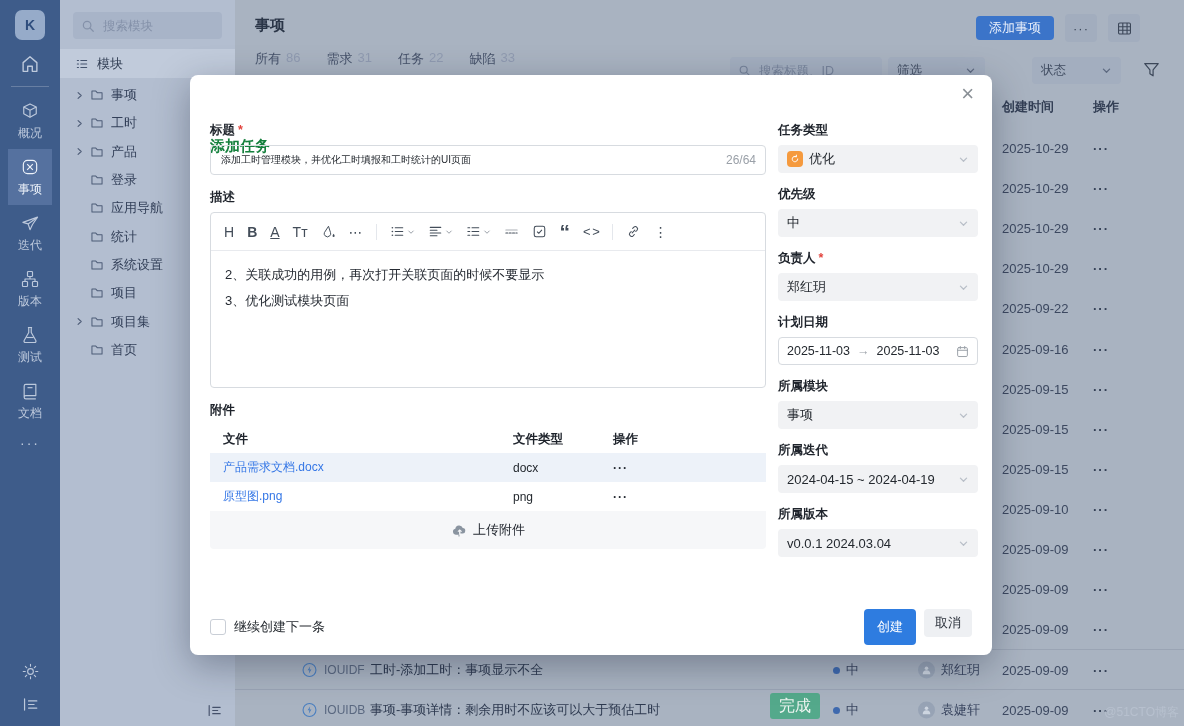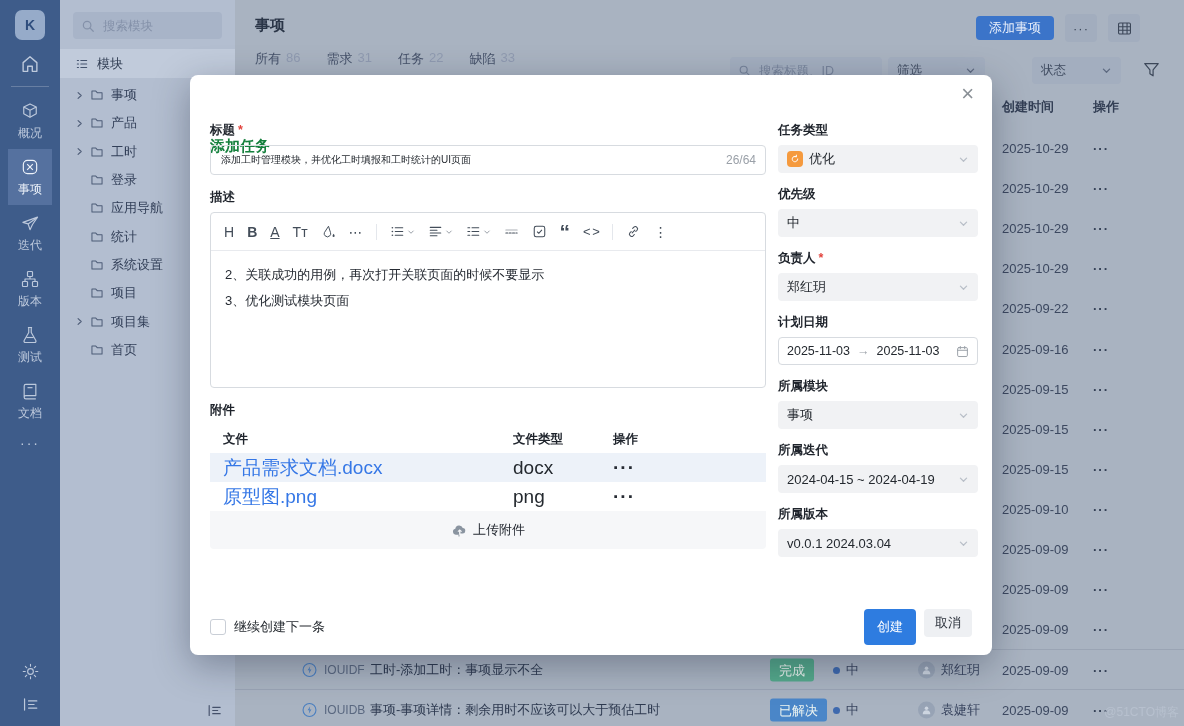--- a/index.html
+++ b/index.html
@@ -73,22 +73,22 @@
   .drows{position:absolute;left:0;top:128px;width:949px;}
   .drow{position:relative;height:40.1px;}
   .dcell{position:absolute;left:767px;top:50%;transform:translateY(-50%);font-size:13px;color:#3c4860;}
   .dots{position:absolute;left:858px;top:50%;transform:translateY(-50%);font-size:13px;font-weight:bold;
     color:#333f55;letter-spacing:1px;cursor:pointer;}
   .brow{position:absolute;left:0;width:949px;height:40.1px;border-top:1px solid rgba(125,137,158,.35);}
   .brow > *{position:absolute;top:50%;transform:translateY(-50%);}
   .brow .type-ic{left:66px;width:17px;height:17px;color:#4a7fc0;}
   .brow .rid{left:89px;font-size:12px;color:#5a6880;}
   .brow .rtitle{left:135px;font-size:13px;color:#2e3a50;white-space:nowrap;}
-  .brow .rbadge{left:535px;min-width:24px;text-align:center;font-size:13px;color:#eef5f1;
-    padding:2.5px 9px;border-radius:3px;}
+  .brow .rbadge{left:535px;min-width:24px;text-align:center;font-size:16px;color:#eef5f1;
+    padding:2.5px 9px;border-radius:3px;margin-top:36px;}
   .brow .rprio{left:598px;display:flex;align-items:center;gap:6px;font-size:13px;color:#3a4660;}
   .pdot{width:7px;height:7px;border-radius:50%;background:#3e69ae;}
   .brow .ravatar{left:683px;width:17px;height:17px;border-radius:50%;background:#97a3b5;color:#cdd5e0;
     display:flex;align-items:center;justify-content:center;}
   .brow .ravatar svg{width:11px;height:11px;}
   .brow .rname{left:706px;font-size:13px;color:#3a4660;}
   .brow .rdate{left:767px;font-size:13px;color:#3c4860;}
   .brow .dots{left:858px;}
   .watermark{position:absolute;right:5px;bottom:5px;font-size:12px;color:#b7c0ce;}
 
@@ -112,21 +112,21 @@
     color:#434d59;}
   .tbtn{cursor:pointer;display:flex;align-items:center;gap:2px;font-size:14px;line-height:1;}
   .tbtn svg{width:15px;height:15px;}
   .tbtn .cv{width:8px;height:8px;color:#9aa0a8;}
   .tb-underline{text-decoration:underline;}
   .tb-quote{font-size:21px;font-weight:bold;line-height:6px;height:10px;}
   .tb-code{letter-spacing:-1px;font-size:13px;}
   .tsep{width:1px;height:16px;background:#e4e7ec;}
   .editor-body{padding:11px 14px;font-size:13px;color:#262b33;line-height:26px;}
   .attach-table{border-radius:4px;overflow:hidden;}
-  .at-row{position:relative;height:29px;display:flex;align-items:center;font-size:19px;}
+  .at-row{position:relative;height:29px;display:flex;align-items:center;font-size:12px;}
   .at-head{height:28px;font-weight:bold;color:#1f242c;font-size:12.5px;}
   .at-c1{position:absolute;left:13px;}
   .at-c2{position:absolute;left:303px;}
   .at-c3{position:absolute;left:403px;}
   .at-link{color:#3577e6;cursor:pointer;}
   .at-dots{font-weight:bold;letter-spacing:1px;color:#262b33;cursor:pointer;}
   .upload-row{height:38px;background:#f6f7f9;display:flex;align-items:center;justify-content:center;gap:6px;
     font-size:13px;color:#262b33;cursor:pointer;}
   .upload-row svg{width:16px;height:16px;color:#8a94a0;}
   .fgroup{margin-bottom:13px;}
@@ -250,33 +250,33 @@
 
         <div class="tree-item">
           <span class="tw">
             <svg viewBox="0 0 16 16" fill="none" stroke="currentColor" stroke-width="2" stroke-linecap="round" stroke-linejoin="round">
               <path d="M5.5 3 11 8l-5.5 5"></path>
             </svg>
           </span>
           <svg class="folder" viewBox="0 0 18 18" fill="none" stroke="currentColor" stroke-width="1.3" stroke-linejoin="round">
             <path d="M2.5 4h5l1.8 2h6.2v8h-13z"></path>
           </svg>
+          <span>工时</span>
+        </div>
+
+        <div class="tree-item">
+          <span class="tw">
+            <svg viewBox="0 0 16 16" fill="none" stroke="currentColor" stroke-width="2" stroke-linecap="round" stroke-linejoin="round">
+              <path d="M5.5 3 11 8l-5.5 5"></path>
+            </svg>
+          </span>
+          <svg class="folder" viewBox="0 0 18 18" fill="none" stroke="currentColor" stroke-width="1.3" stroke-linejoin="round">
+            <path d="M2.5 4h5l1.8 2h6.2v8h-13z"></path>
+          </svg>
           <span>产品</span>
-        </div>
-
-        <div class="tree-item">
-          <span class="tw">
-            <svg viewBox="0 0 16 16" fill="none" stroke="currentColor" stroke-width="2" stroke-linecap="round" stroke-linejoin="round">
-              <path d="M5.5 3 11 8l-5.5 5"></path>
-            </svg>
-          </span>
-          <svg class="folder" viewBox="0 0 18 18" fill="none" stroke="currentColor" stroke-width="1.3" stroke-linejoin="round">
-            <path d="M2.5 4h5l1.8 2h6.2v8h-13z"></path>
-          </svg>
-          <span>工时</span>
         </div>
 
         <div class="tree-item">
           <span class="tw" style="visibility: hidden;">
             <svg viewBox="0 0 16 16" fill="none" stroke="currentColor" stroke-width="2" stroke-linecap="round" stroke-linejoin="round">
               <path d="M5.5 3 11 8l-5.5 5"></path>
             </svg>
           </span>
           <svg class="folder" viewBox="0 0 18 18" fill="none" stroke="currentColor" stroke-width="1.3" stroke-linejoin="round">
             <path d="M2.5 4h5l1.8 2h6.2v8h-13z"></path>

